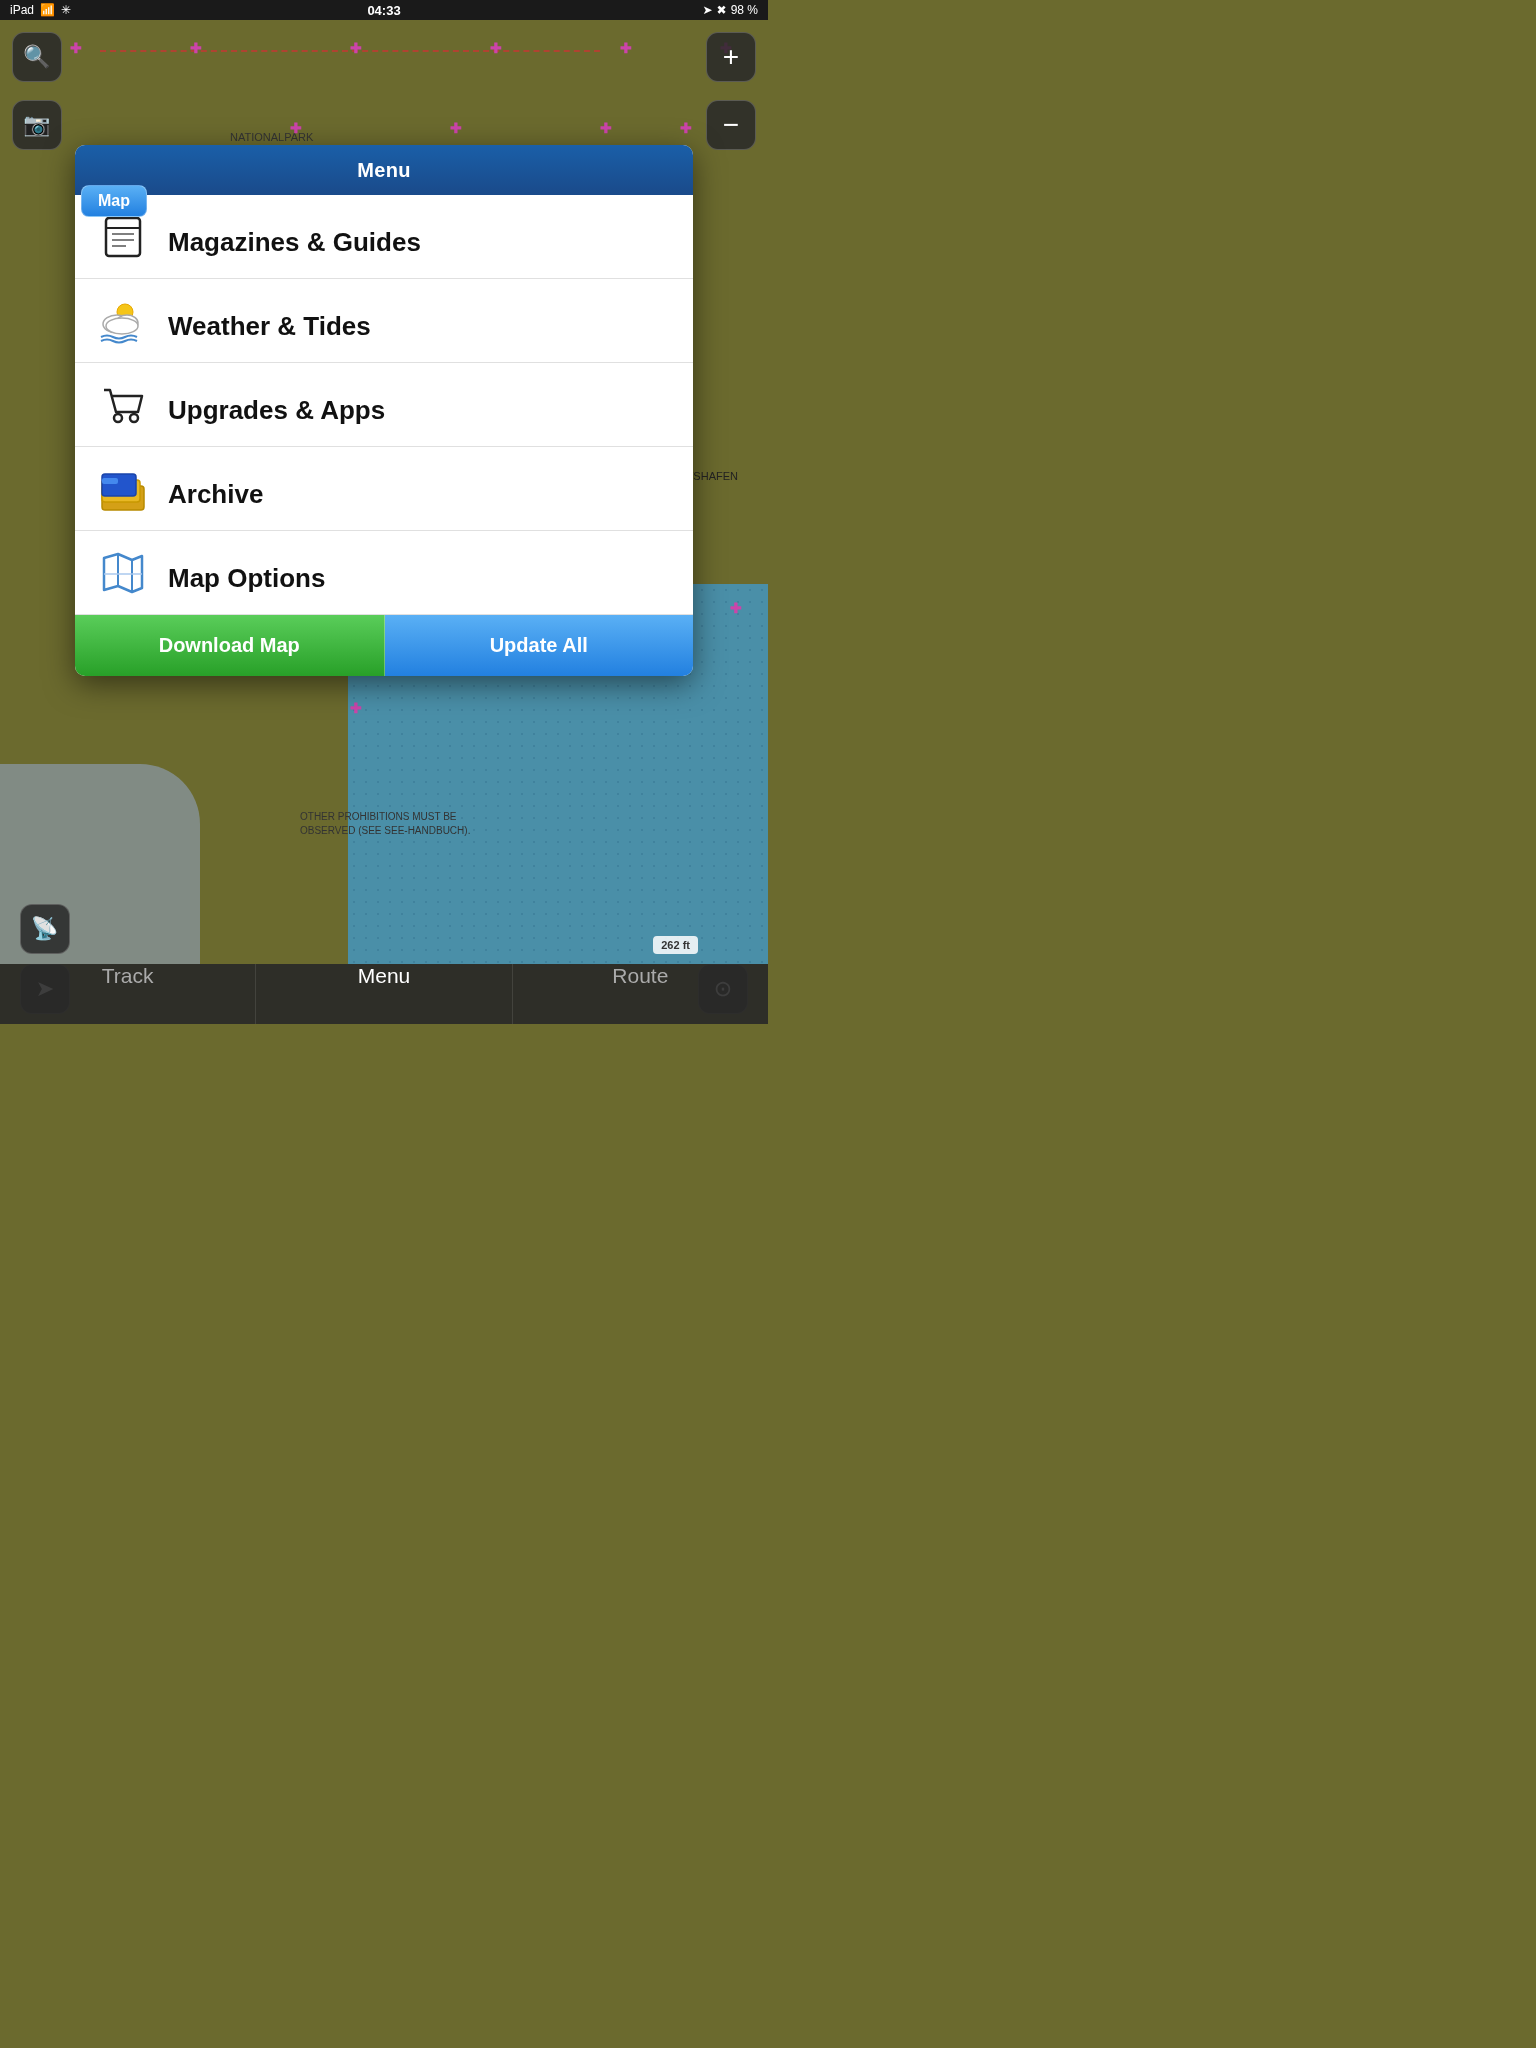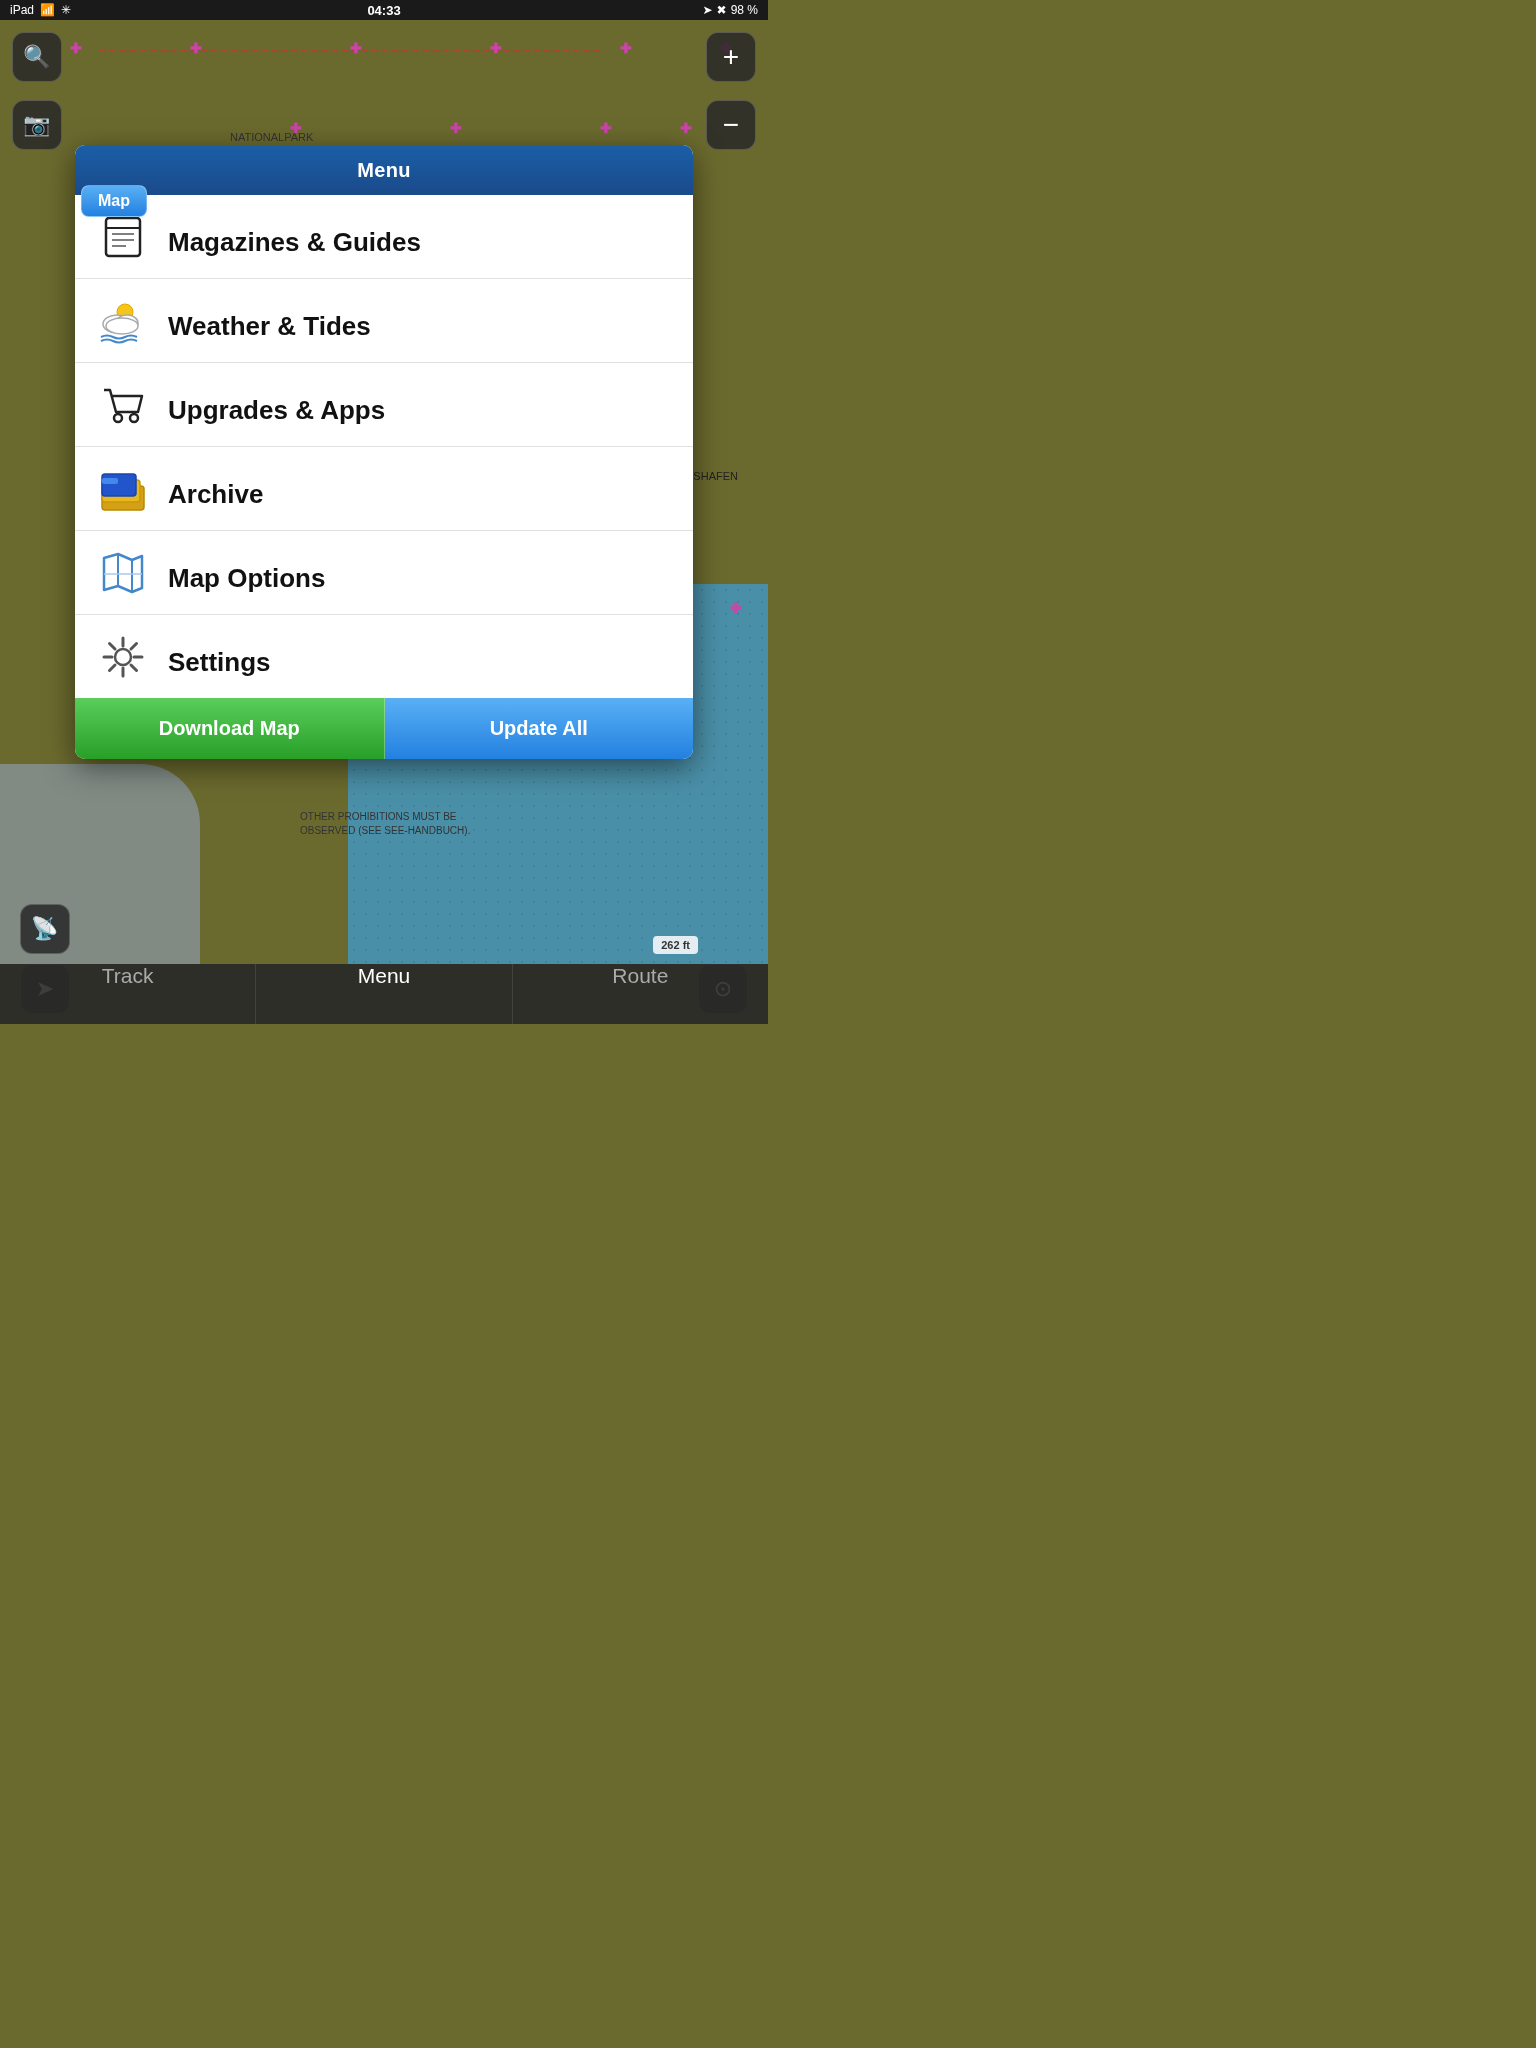--- a/index.html
+++ b/index.html
@@ -433,31 +433,20 @@
 
           <path d="M6 10 L20 6 L34 12 L44 8 L44 40 L34 44 L20 38 L6 42 Z" fill="none" stroke="#4488cc" stroke-width="2.5" stroke-linejoin="round"></path>
           <line x1="20" y1="6" x2="20" y2="38" stroke="#4488cc" stroke-width="2"></line>
           <line x1="34" y1="12" x2="34" y2="44" stroke="#4488cc" stroke-width="2"></line>
           <line x1="6" y1="26" x2="44" y2="26" stroke="#aac8ee" stroke-width="1.5"></line>
         </svg>
       </div>
       <span class="menu-item-label">Map Options</span>
     </div>
 
-    <div class="menu-item" style="border-bottom: none;">
-      <div class="menu-item-icon">
-        <svg width="50" height="50" viewBox="0 0 50 50">
-          <circle cx="25" cy="25" r="8" fill="none" stroke="#555" stroke-width="2.5"></circle>
-          <path d="M25 6 L25 14 M25 36 L25 44 M6 25 L14 25 M36 25 L44 25
-                   M11.5 11.5 L17 17 M33 33 L38.5 38.5
-                   M38.5 11.5 L33 17 M17 33 L11.5 38.5" stroke="#555" stroke-width="3" stroke-linecap="round"></path>
-        </svg>
-      </div>
-      <span class="menu-item-label">Settings</span>
-    </div>
 
   </div>
 
   <div id="menu-bottom">
     <button id="download-map-btn">Download Map</button>
     <button id="update-all-btn">Update All</button>
   </div>
 
 </div>
 

